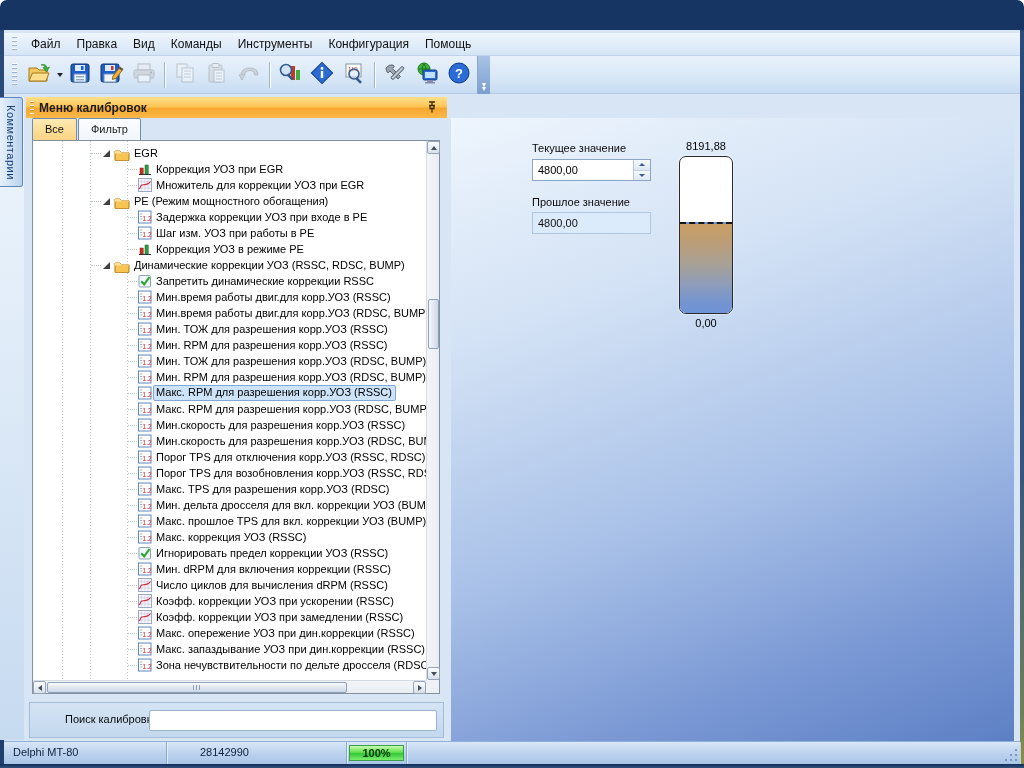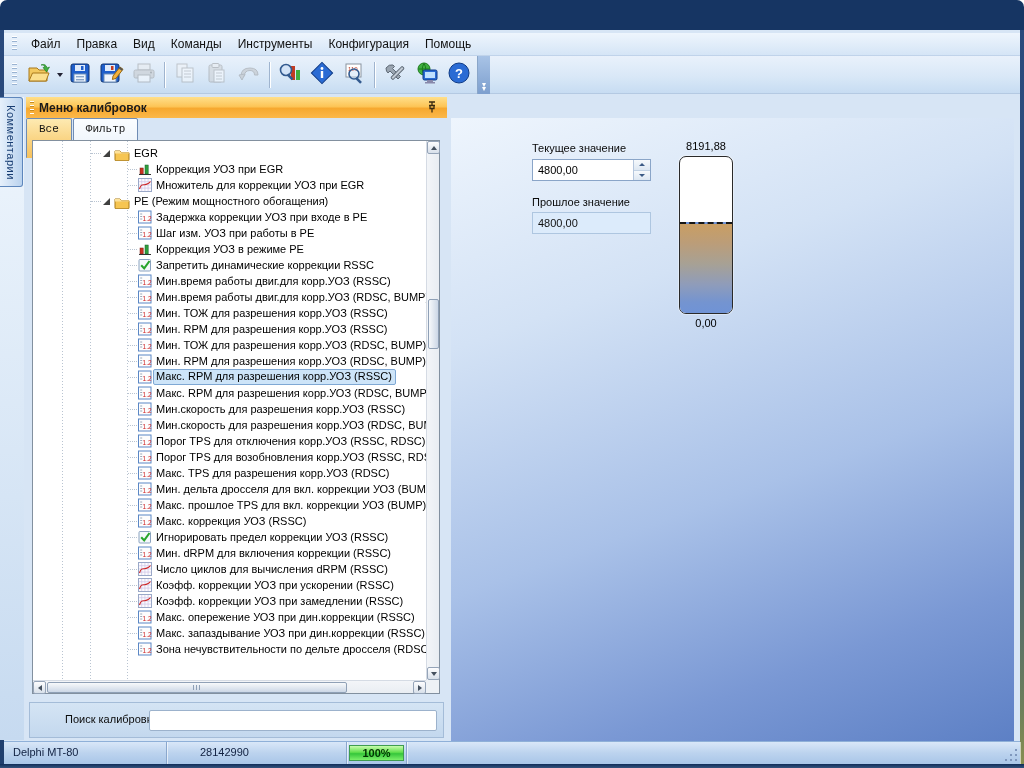--- a/index.html
+++ b/index.html
@@ -59,21 +59,21 @@
   .comments-tab { position:absolute; left:0px; top:97px; width:23px; height:90px; background:linear-gradient(90deg,#e6f0fb,#b9d2ee); border:1px solid #5d86bc; border-left:none; border-radius:0 3px 3px 0; display:flex; align-items:center; justify-content:center; }
   .comments-tab span { writing-mode:vertical-rl; font-size:11px; color:#173c71; letter-spacing:.5px; }
 
   
   .panel-left-header { position:absolute; left:26px; top:97px; width:421px; height:21px;
     background:linear-gradient(180deg,#ffdf8a 0%,#fdc557 45%,#f6a82f 55%,#fbb84a 100%); display:flex; align-items:center; }
   .panel-left-header .hgrip { width:4px; height:13px; margin:0 5px 0 4px; background:repeating-linear-gradient(180deg,#fff 0 1px,#c98c20 1px 2px,transparent 2px 4px); }
   .panel-left-title { font-size:12px; font-weight:bold; color:#1a1a1a; }
   .pin-btn { position:absolute; right:8px; top:3px; width:15px; height:15px; display:flex; align-items:center; justify-content:center; }
 
-  .tabs { position:absolute; left:26px; top:118px; height:40px; display:flex;font-family:Liberation Mono, monospace; }
+  .tabs { position:absolute; left:32px; top:118px; height:40px; display:flex; }
   .tab { font-size:11px; padding:0 12px; line-height:20px; border:1px solid #6f8cb4; }
   .tab.active { background:linear-gradient(180deg,#fdeab2,#f7c25d); border-bottom-color:#f7c25d; color:#111; border-radius:2px 2px 0 0; }
   .tab.inactive { background:linear-gradient(180deg,#fbfdff,#e8f0f9); margin-left:1px; color:#222; border-radius:2px 2px 0 0; }
 
   .tree-box { position:absolute; left:32px; top:140px; width:408px; height:554px; background:#fff; border:1px solid #82909f; }
   .tree-content { position:absolute; left:0; top:0; width:393px; height:539px; overflow:hidden; padding-top:4px;
     background-image:
       repeating-linear-gradient(180deg,#b9c4d1 0 1px,transparent 1px 3px),
       repeating-linear-gradient(180deg,#b9c4d1 0 1px,transparent 1px 3px),
       repeating-linear-gradient(180deg,#b9c4d1 0 1px,transparent 1px 3px);
@@ -361,20 +361,28 @@
           <span class="tlabel">Шаг изм. УОЗ при работы в PE</span>
         </div>
         <div class="trow leaf">
           <span class="ticon"><svg width="14" height="14" viewBox="0 0 14 14">
               <rect x="2" y="6" width="3.2" height="6" fill="#cc3322" stroke="#7a1e12" stroke-width=".5"></rect>
               <rect x="7" y="3" width="3.2" height="9" fill="#2f9e3f" stroke="#186427" stroke-width=".5"></rect>
               <path d="M1 12.5 h12" stroke="#333"></path>
             </svg></span>
           <span class="tlabel">Коррекция УОЗ в режиме PE</span>
         </div>
+        <div class="trow folder">
+          <span class="tri"></span>
+          <span class="ticon"><svg width="16" height="13" viewBox="0 0 16 13">
+              <path d="M1 3 h5 l1.5 1.8 H15 v7 a1 1 0 0 1-1 1 H2 a1 1 0 0 1-1-1 Z" fill="#f6c552" stroke="#a97a16"></path>
+              <path d="M1 5.5 h14 v-0.9 H7.2 L5.8 3 H1 Z" fill="#fde29a" stroke="none"></path>
+            </svg></span>
+          <span class="tlabel">Динамические коррекции УОЗ (RSSC, RDSC, BUMP)</span>
+        </div>
         <div class="trow leaf">
           <span class="ticon"><svg width="14" height="14" viewBox="0 0 14 14">
               <rect x="1" y="1.5" width="11.5" height="11.5" rx="1" fill="#f4f8fb" stroke="#8ba3c0"></rect>
               <path d="M3.2 7.2 l3 3.2 L11.5 3" stroke="#28a52c" stroke-width="2.1" fill="none"></path>
             </svg></span>
           <span class="tlabel">Запретить динамические коррекции RSSC</span>
         </div>
         <div class="trow leaf">
           <span class="ticon"><svg width="14" height="14" viewBox="0 0 14 14">
               <rect x="0.5" y="1" width="12.5" height="12" fill="#fdfdfd" stroke="#5b87c5"></rect>

